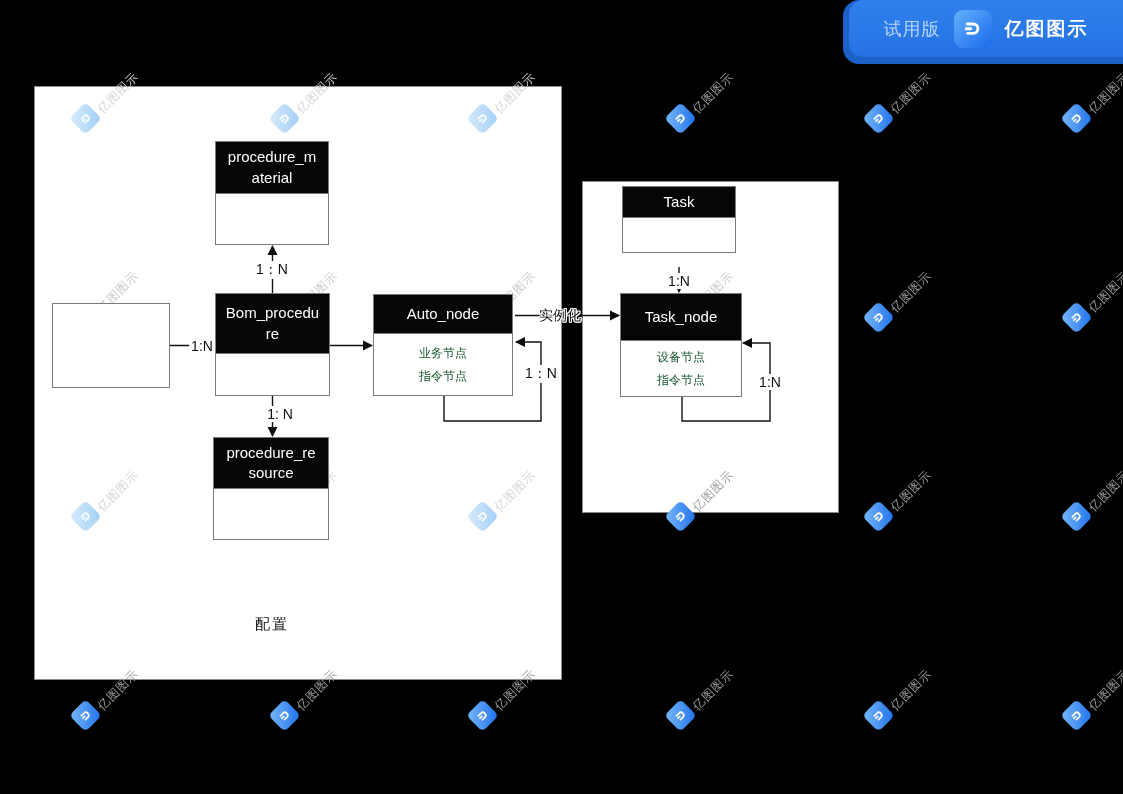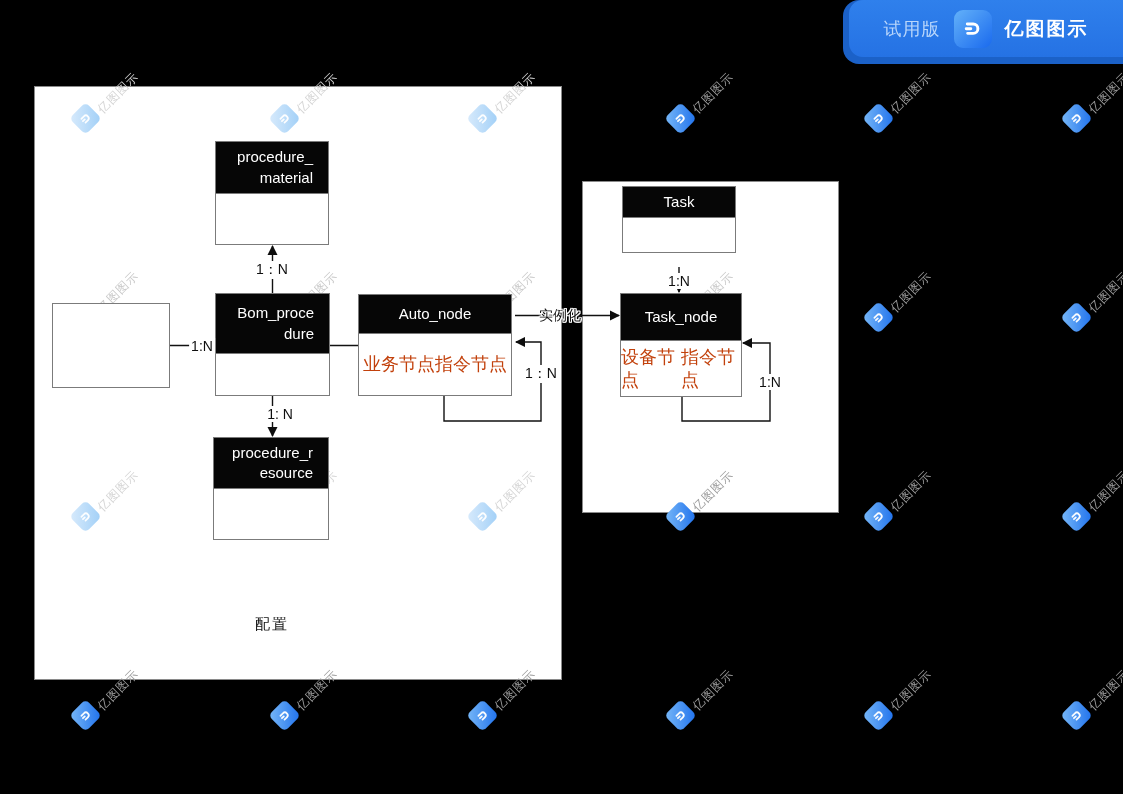--- a/index.html
+++ b/index.html
@@ -5,24 +5,24 @@
   * { margin:0; padding:0; box-sizing:border-box; }
   html,body { width:1123px; height:794px; overflow:hidden; }
   body { position:relative; background:#000; font-family:"Liberation Sans", sans-serif; }
 
   .panel { position:absolute; background:#fff; border:1px solid #8a8a8a; }
   #panel-config { left:34px; top:86px; width:528px; height:594px; }
   #panel-task   { left:582px; top:181px; width:257px; height:332px; }
 
   .ebox { position:absolute; background:#fff; border:1px solid #7b7b7b; display:flex; flex-direction:column; }
   .ebox .hd { background:#060606; color:#fff; border-bottom:1px solid #7b7b7b;
-              display:flex; align-items:center; justify-content:center; text-align:right;
-              font-size:15px; line-height:1.35; padding:0 15px; word-break:break-all; flex:0 0 auto; }
-  .ebox .bd { flex:1 1 auto; display:flex; flex-direction:row; align-items:center; justify-content:center;
-              font-size:18px; color:#c2410c; line-height:23px; }
+              display:flex; align-items:center; justify-content:center; text-align:center;
+              font-size:15px; line-height:1.35; padding:0 9px; word-break:break-all; flex:0 0 auto; }
+  .ebox .bd { flex:1 1 auto; display:flex; flex-direction:column; align-items:center; justify-content:center;
+              font-size:12px; color:#14532d; line-height:23px; }
 
   svg.wires { position:absolute; left:0; top:0; pointer-events:none; }
   svg.wires path { pointer-events:stroke; }
 
   .clabel { position:absolute; transform:translate(-50%,-50%); background:#fff; color:#0f0f0f;
             font-size:14px; padding:0 2px; white-space:nowrap; }
   .clabel.halo { background:transparent;
             text-shadow:-1px 0 #fff,1px 0 #fff,0 -1px #fff,0 1px #fff,-1px -1px #fff,1px 1px #fff,-1px 1px #fff,1px -1px #fff; }
 
   .caption { position:absolute; transform:translate(-50%,-50%); font-size:15px; color:#141414; letter-spacing:2px; }
@@ -352,21 +352,21 @@
 
 <div class="ebox" style="left:52px;top:303px;width:118px;height:85px">
   <div class="bd"></div>
 </div>
 
 <div class="ebox" style="left:215px;top:293px;width:115px;height:103px">
   <div class="hd" style="height:60px">Bom_procedure</div>
   <div class="bd"></div>
 </div>
 
-<div class="ebox" style="left:358px;top:294px;width:154px;height:102px">
+<div class="ebox" style="left:373px;top:294px;width:140px;height:102px">
   <div class="hd" style="height:39px">Auto_node</div>
   <div class="bd">
     <div>业务节点</div>
     <div>指令节点</div>
   </div>
 </div>
 
 <div class="ebox" style="left:213px;top:437px;width:116px;height:103px">
   <div class="hd" style="height:51px">procedure_resource</div>
   <div class="bd"></div>

